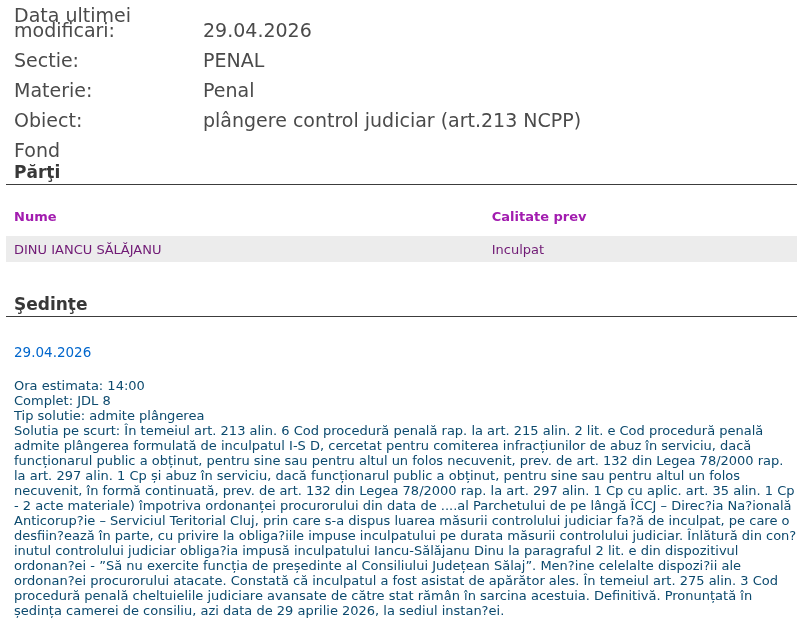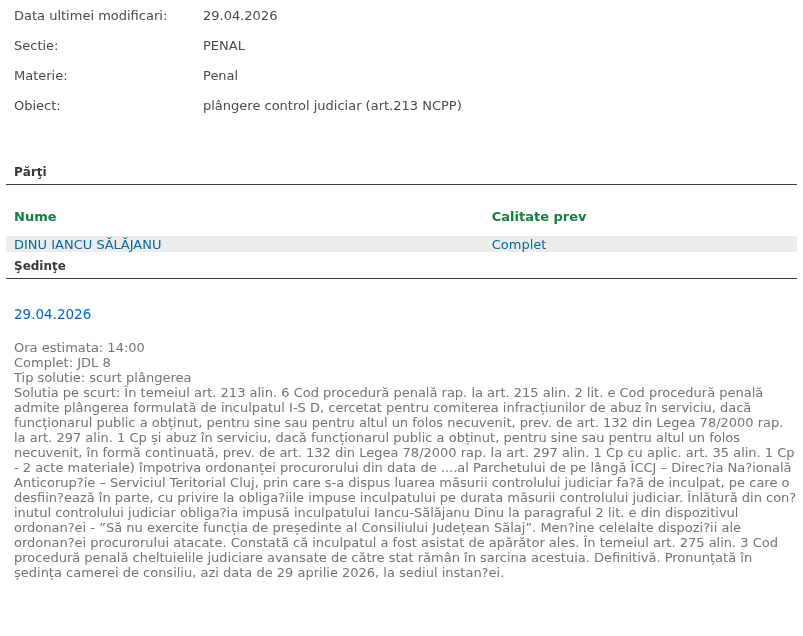--- a/index.html
+++ b/index.html
@@ -6,53 +6,53 @@
   html, body { margin: 0; padding: 0; background: #ffffff; }
   body {
     font-family: "DejaVu Sans", "Liberation Sans", sans-serif;
     color: #4a4a4a;
     -webkit-font-smoothing: antialiased;
   }
   .page { width: 803px; padding: 8px 6px 20px 6px; }
 
   
   .details { padding-left: 8px; }
-  .detail-row { display: flex; height: 30px; font-size: 13px; line-height: 15px; }
+  .detail-row { display: flex; height: 30px; font-size: 19px; line-height: 15px; align-items: flex-end; }
   .detail-label { width: 189px; flex: 0 0 189px; }
   .detail-value { flex: 1; }
 
   
   .section-heading {
-    font-size: 12px; line-height: 15px; font-weight: bold; color: #383838;
+    font-size: 17px; line-height: 15px; font-weight: bold; color: #383838;
     margin: 0; padding: 7px 0 4px 8px;
     border-bottom: 1px solid #3c3c3c;
   }
   .section-heading.parties { margin-top: 0; }
-  .section-heading.hearings { }
+  .section-heading.hearings { margin-top: 28px; }
 
   
   .parties-table { width: 100%; border-collapse: collapse; margin-top: 10px; font-size: 13px; table-layout: fixed; }
   .parties-table th {
-    text-align: left; font-weight: bold; color: #15803d;
+    text-align: left; font-weight: bold; color: #a21caf;
     padding: 14px 0 12px 8px; line-height: 15px;
   }
   .parties-table th.col-name, .parties-table td.col-name { width: 60.4%; }
   .parties-table td {
-    background: #ececec; color: #0369a1;
-    height: 16px; padding: 0 0 0 8px; line-height: 15px; vertical-align: middle; margin-left: 20px;
+    background: #ececec; color: #701a75;
+    height: 26px; padding: 0 0 0 8px; line-height: 15px; vertical-align: middle; margin-left: 20px;
   }
 
   
   .hearing { padding-left: 8px; }
   .hearing-date {
     display: inline-block; margin-top: 27px;
     color: #0066cc; font-size: 13.5px; line-height: 16px;
     text-decoration: none; cursor: pointer;
   }
-  .hearing-body { margin-top: 17px; font-size: 13px; line-height: 15px; color: #737373; }
+  .hearing-body { margin-top: 17px; font-size: 13px; line-height: 15px; color: #0c4a6e; }
   .hearing-line { white-space: pre-wrap; }
 </style>
 </head>
 <body>
 
 <div class="page">
 
   <div class="details">
     <div class="detail-row">
       <span class="detail-label">Data ultimei modificari:</span>
@@ -64,45 +64,46 @@
     </div>
     <div class="detail-row">
       <span class="detail-label">Materie:</span>
       <span class="detail-value">Penal</span>
     </div>
     <div class="detail-row">
       <span class="detail-label">Obiect:</span>
       <span class="detail-value">plângere control judiciar (art.213 NCPP)</span>
     </div>
     <div class="detail-row">
+      <span class="detail-value">Fond</span>
     </div>
   </div>
 
   <h2 class="section-heading parties">Părţi</h2>
 
   <table class="parties-table">
     <thead>
       <tr>
         <th class="col-name">Nume</th>
         <th class="col-role">Calitate prev</th>
       </tr>
     </thead>
     <tbody>
       <tr>
         <td class="col-name">DINU IANCU SĂLĂJANU</td>
-        <td class="col-role">Complet</td>
+        <td class="col-role">Inculpat</td>
       </tr>
     </tbody>
   </table>
 
   <h2 class="section-heading hearings">Şedinţe</h2>
 
   <div class="hearing">
     <a class="hearing-date" href="#">29.04.2026</a>
     <div class="hearing-body">
       <div class="hearing-line">Ora estimata: 14:00</div>
       <div class="hearing-line">Complet: JDL 8</div>
-      <div class="hearing-line">Tip solutie: scurt plângerea</div>
+      <div class="hearing-line">Tip solutie: admite plângerea</div>
       <div class="hearing-line">Solutia pe scurt: În temeiul art. 213 alin. 6 Cod procedură penală rap. la art. 215 alin. 2 lit. e Cod procedură penală admite plângerea formulată de inculpatul I-S D, cercetat pentru comiterea infracțiunilor de abuz în serviciu, dacă funcționarul public a obținut, pentru sine sau pentru altul un folos necuvenit, prev. de art. 132 din Legea 78/2000 rap. la art. 297 alin. 1 Cp și abuz în serviciu, dacă funcționarul public a obținut, pentru sine sau pentru altul un folos necuvenit, în formă continuată, prev. de art. 132 din Legea 78/2000 rap. la art. 297 alin. 1 Cp cu aplic. art. 35 alin. 1 Cp - 2 acte materiale) împotriva ordonanței procurorului din data de ....al Parchetului de pe lângă ÎCCJ – Direc?ia Na?ională Anticorup?ie – Serviciul Teritorial Cluj, prin care s-a dispus luarea măsurii controlului judiciar fa?ă de inculpat, pe care o desfiin?ează în parte, cu privire la obliga?iile impuse inculpatului pe durata măsurii controlului judiciar. Înlătură din con?inutul controlului judiciar obliga?ia impusă inculpatului Iancu-Sălăjanu Dinu la paragraful 2 lit. e din dispozitivul ordonan?ei - ”Să nu exercite funcția de președinte al Consiliului Județean Sălaj”. Men?ine celelalte dispozi?ii ale ordonan?ei procurorului atacate. Constată că inculpatul a fost asistat de apărător ales. În temeiul art. 275 alin. 3 Cod procedură penală cheltuielile judiciare avansate de către stat rămân în sarcina acestuia. Definitivă. Pronunțată în ședința camerei de consiliu, azi data de 29 aprilie 2026, la sediul instan?ei.</div>
     </div>
   </div>
 
 </div>
 
 </body></html>

